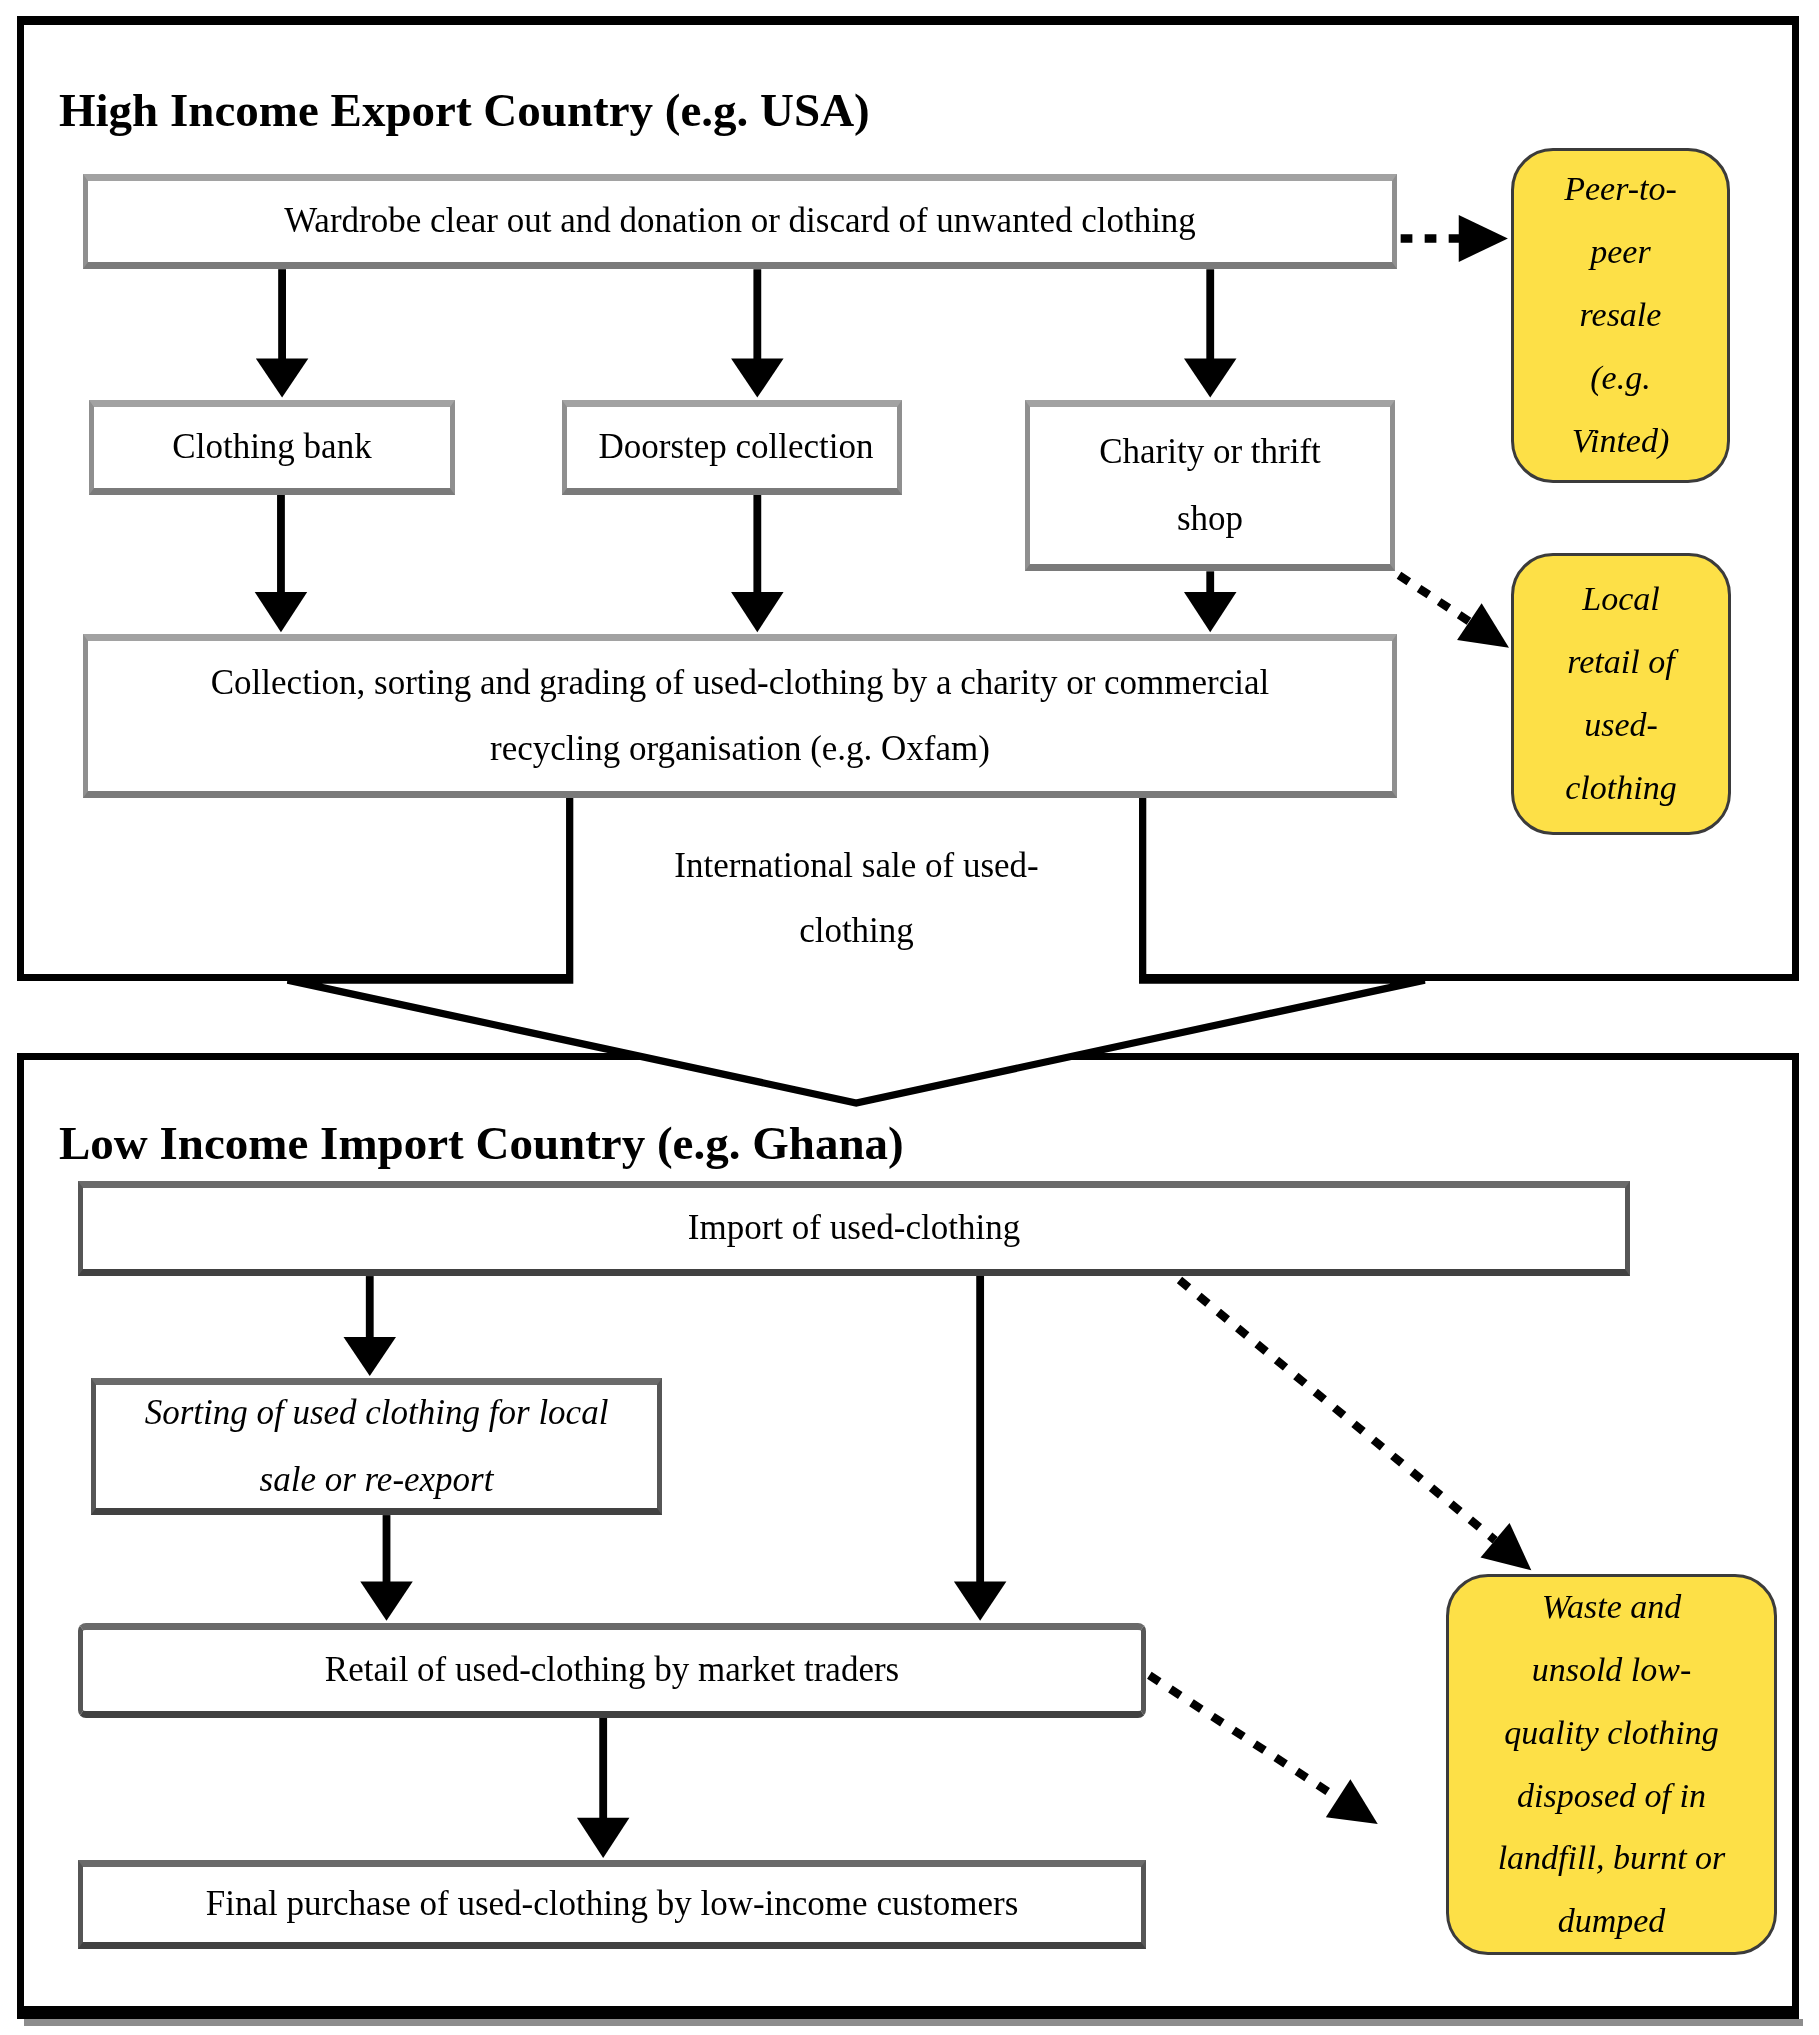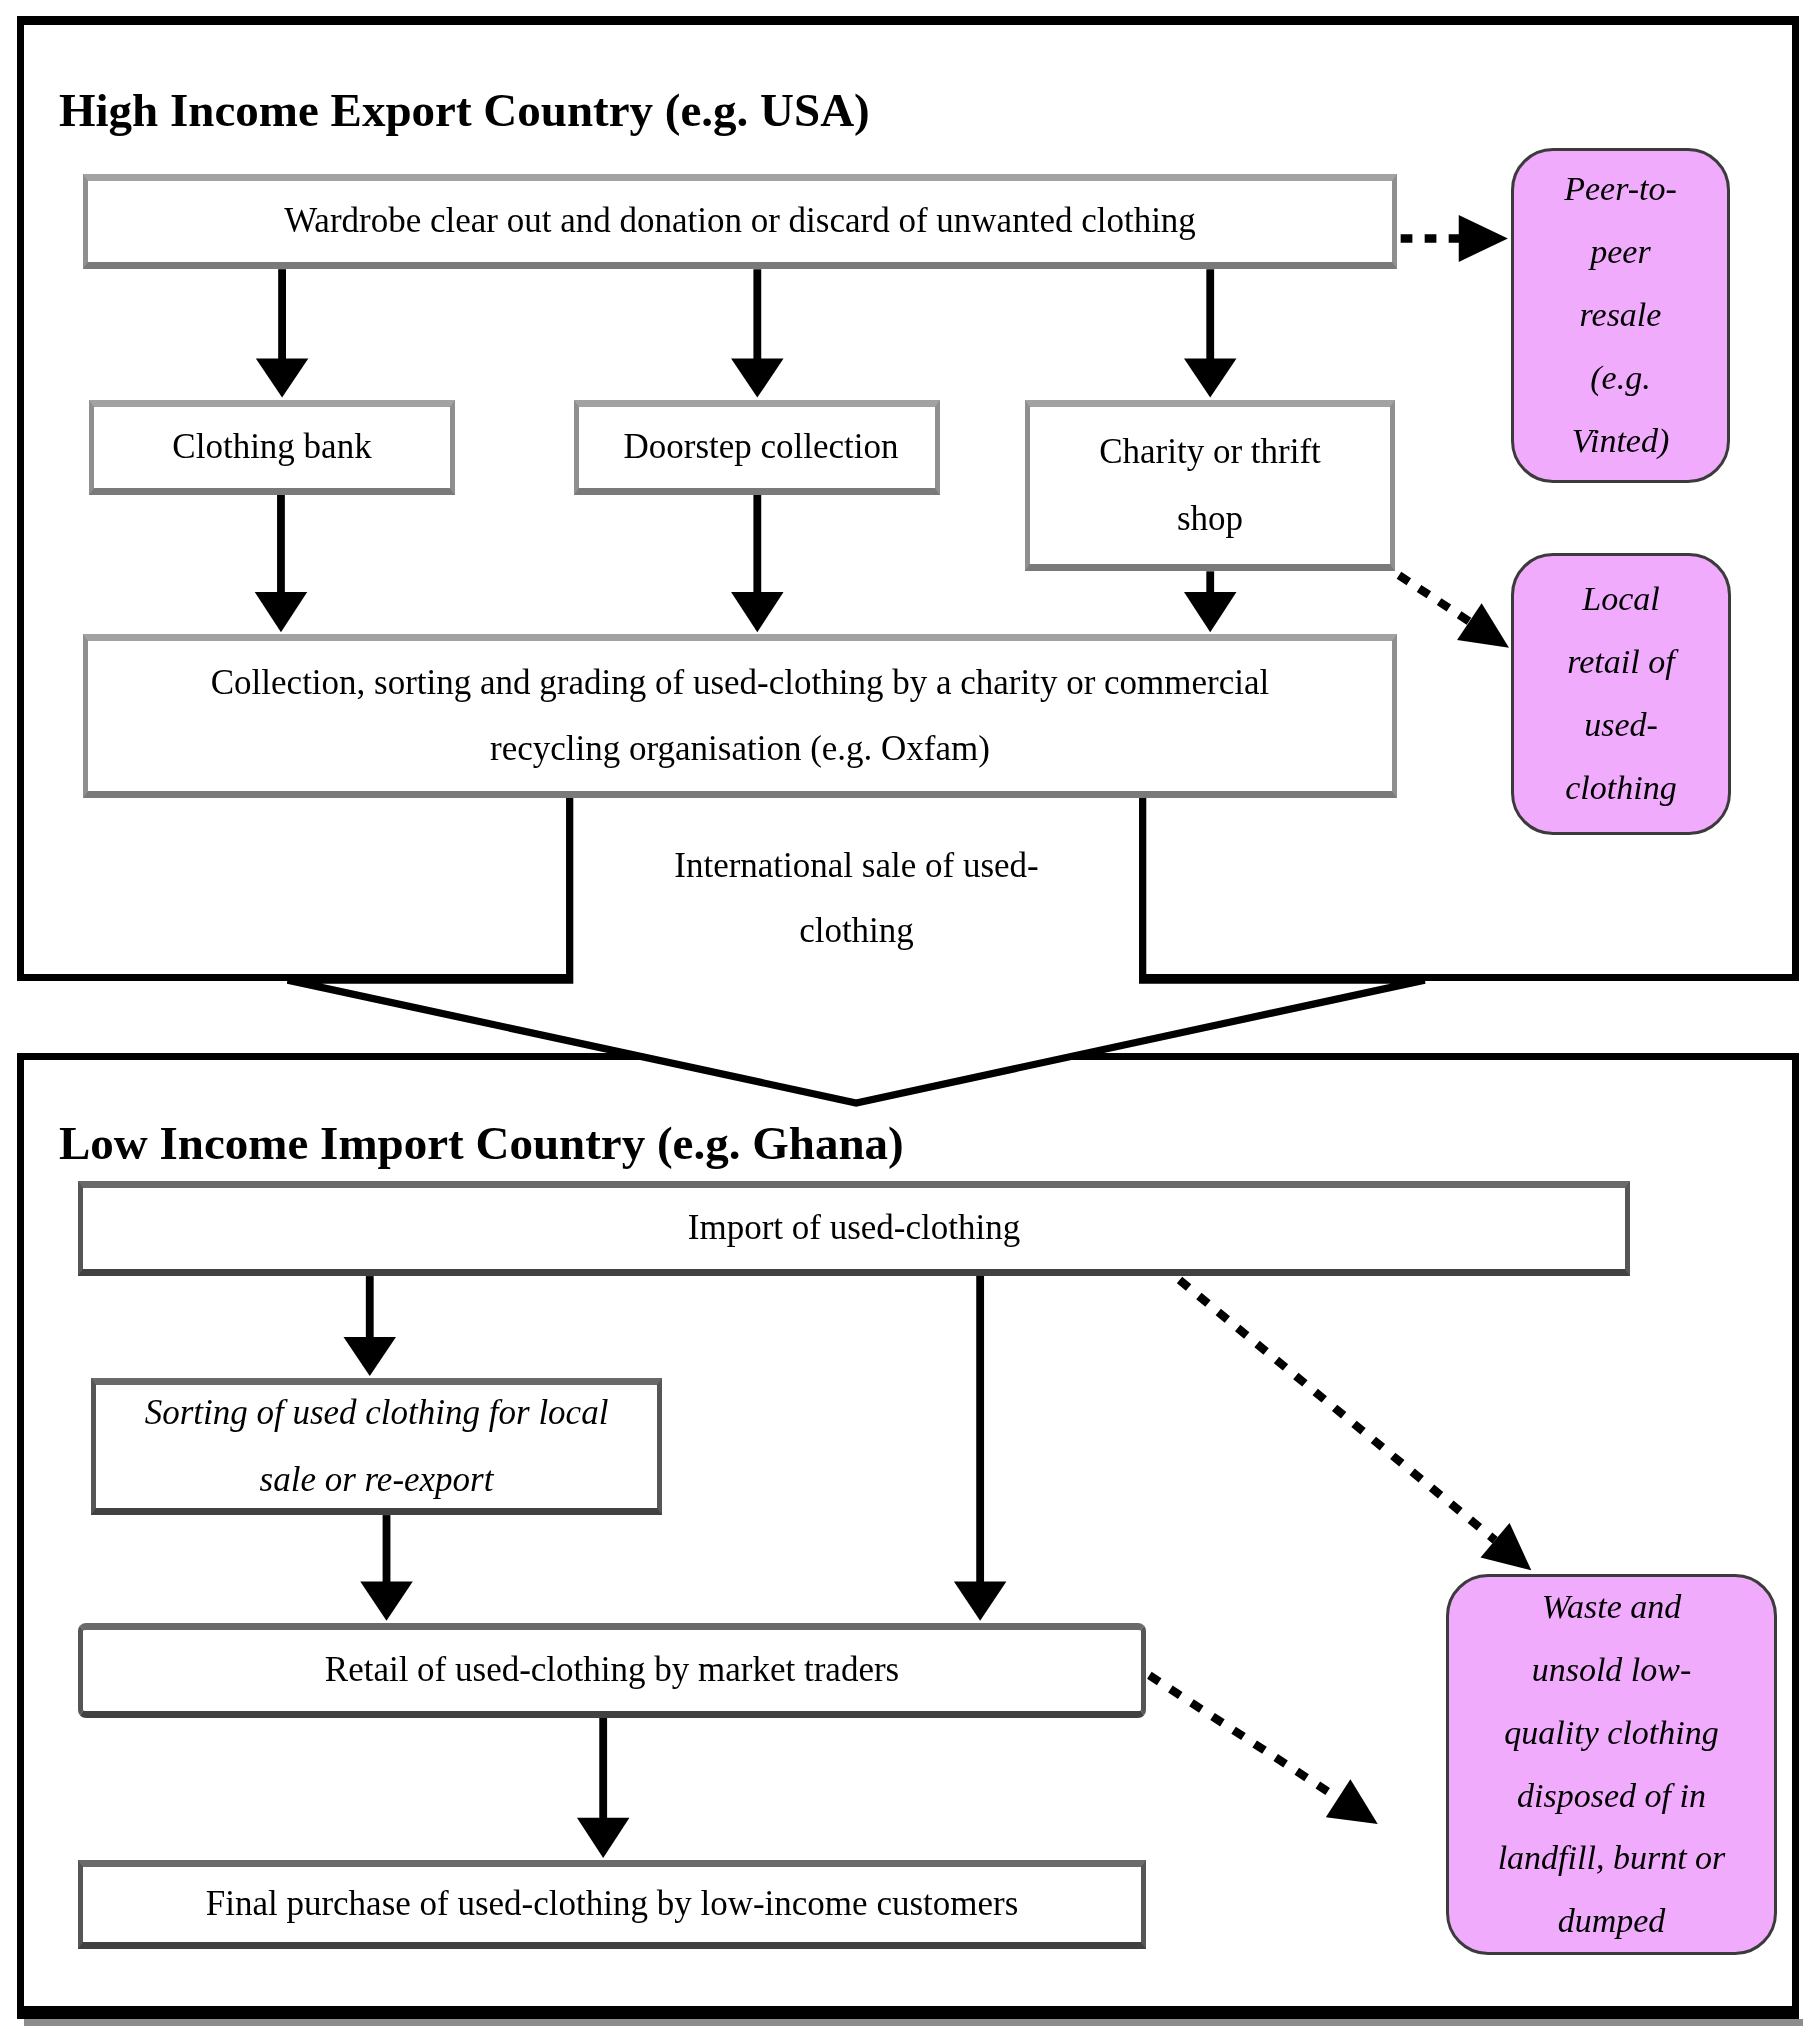--- a/index.html
+++ b/index.html
@@ -57,21 +57,21 @@
     border-top: 7.8px solid #a2a2a2;
     border-bottom: 7.3px solid #7a7a7a;
   }
   .pbox.dark {
     border: 5.6px solid #565656;
     border-top: 7.3px solid #6a6a6a;
     border-bottom: 7.8px solid #414141;
   }
   .rbox {
     position: absolute;
-    background: #f0abfc;
+    background: #fde047;
     box-sizing: border-box;
     border: 3.4px solid #3b3b3b;
     border-radius: 42px;
     display: flex;
     flex-direction: column;
     align-items: center;
     justify-content: center;
     text-align: center;
     font-style: italic;
     font-size: 34px;
@@ -86,21 +86,21 @@
     align-items: center;
     justify-content: center;
     text-align: center;
     font-size: 35px;
     line-height: 1.85;
     z-index: 3;
   }
   
   .n-wardrobe   { left: 83px;  top: 174px;  width: 1314px; height: 95px; }
   .n-bank       { left: 89px;  top: 400px;  width: 366px;  height: 95px; }
-  .n-doorstep   { left: 574px; top: 400px;  width: 366px;  height: 95px; padding-left: 8px; }
+  .n-doorstep   { left: 562px; top: 400px;  width: 340px;  height: 95px; padding-left: 8px; }
   .n-charity    { left: 1025px; top: 400px;  width: 370px;  height: 171px; }
   .n-collection { left: 83px;  top: 634px; width: 1314px; height: 164px; }
   .n-import     { left: 78px;  top: 1181px; width: 1552px; height: 95px; }
   .n-sorting    { left: 91px;  top: 1378px; width: 571px; height: 137px; font-style: italic; }
   .n-retail     { left: 78px;  top: 1623px; width: 1068px; height: 95px; border-radius: 8px; }
   .n-final      { left: 78px;  top: 1860px; width: 1068px; height: 89px; }
   .n-peer       { left: 1511px; top: 148px;  width: 219px;  height: 335px; }
   .n-local      { left: 1511px; top: 553px;  width: 220px;  height: 282px; }
   .n-waste      { left: 1446px; top: 1574px; width: 331px;  height: 381px; }
   .ln { display: block; }

